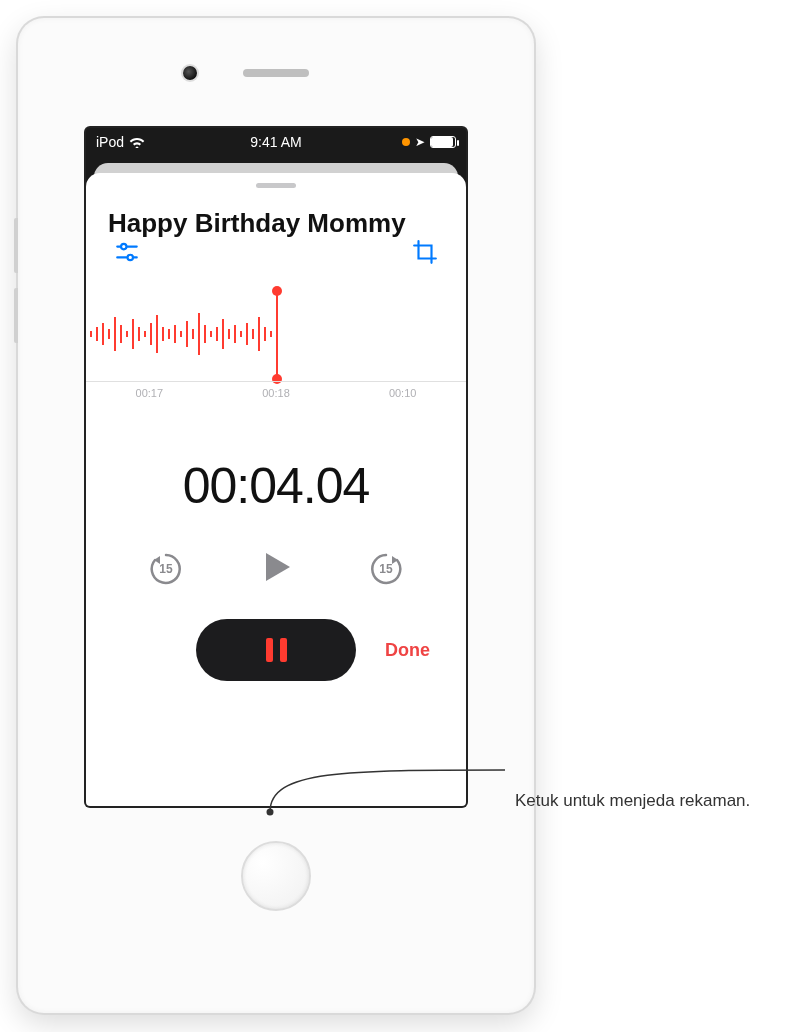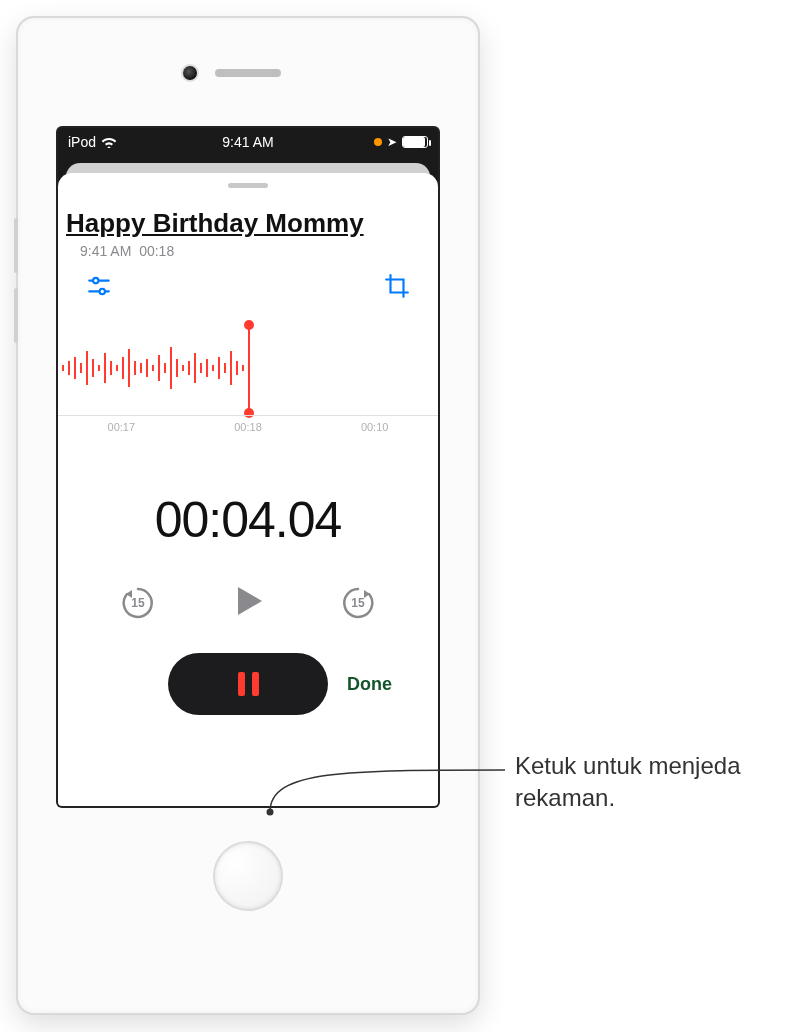--- a/index.html
+++ b/index.html
@@ -8,23 +8,23 @@
     height: 1032px;
     background: #fff;
     font-family: -apple-system, "Helvetica Neue", Arial, sans-serif;
     position: relative;
     overflow: hidden;
   }
   .device {
     position: absolute;
     left: 18px;
     top: 18px;
-    width: 460px;
+    width: 516px;
     height: 995px;
-    border-radius: 16px;
+    border-radius: 26px;
     background: #fbfbfb;
     box-shadow:
       0 0 0 2px #d9d9d9,
       0 10px 30px rgba(0,0,0,0.15),
       inset 0 0 6px rgba(0,0,0,0.05);
     display: flex;
     flex-direction: column;
     align-items: center;
   }
   .side-btn {
@@ -106,22 +106,21 @@
     padding-top: 10px;
   }
   .grabber {
     width: 40px; height:5px; border-radius:3px; background:#c8c8ca;
     margin: 0 auto 20px;
   }
   .title {
     font-size: 26px;
     font-weight: 700;
     color: #111;
-    padding: 0 8px;
-    text-decoration: underline;
+    padding: 0 22px;
   }
   .subtitle {
     font-size: 14px;
     color: #8a8a8e;
     padding: 4px 22px 14px;
   }
   .tool-row {
     display:flex; justify-content:space-between;
     padding: 0 28px 20px;
   }
@@ -188,42 +187,43 @@
     width: 160px; height: 62px;
     border-radius: 31px;
     background:#1c1c1e;
     display:flex; align-items:center; justify-content:center;
     gap: 7px;
   }
   .pause-pill .bar {
     width:7px; height:24px; background:#ff3b30; border-radius:2px;
   }
   .done-label {
-    position:absolute; right: 46px;
+    position:absolute; right: 36px;
     font-size: 18px; font-weight:600;
-    color: #14532d;
+    color: #ef4444;
   }
   .home-btn {
     margin-top: 35px;
     width: 70px; height:70px;
     border-radius:50%;
     border: 2px solid #dcdcdc;
     background: radial-gradient(circle at 30% 30%, #fff, #f0f0f0);
     box-shadow: inset 0 0 4px rgba(0,0,0,0.1);
   }
   .callout-line {
     position:absolute;
     pointer-events:none;
     overflow: visible;
   }
   .callout-text {
     position:absolute;
-    font-size: 24px;
+    font-size: 17px;
     color:#333;
     line-height: 1.35;
+    margin-top: 40px;
   }
 </style>
 </head>
 <body>
 
 <div class="device">
   <div class="side-btn vol-up"></div>
   <div class="side-btn vol-down"></div>
 
   <div class="top-bar">
@@ -249,23 +249,20 @@
           </div>
       </div>
     </div>
 
     <div class="card-bg"></div>
 
     <div class="card">
       <div class="grabber"></div>
 
       <div class="title">Happy Birthday Mommy</div>
-      <div class="subtitle">
-        <span>9:41 AM</span>&nbsp;&nbsp;<span>00:18</span>
-      </div>
 
       <div class="tool-row">
         <span>
           <svg viewBox="0 0 24 24" fill="none" stroke="#007aff" stroke-width="2" stroke-linecap="round">
             <line x1="3" y1="7" x2="21" y2="7"></line>
               <circle cx="9" cy="7" r="2.5" fill="#fff"></circle>
             <line x1="3" y1="17" x2="21" y2="17"></line>
               <circle cx="15" cy="17" r="2.5" fill="#fff"></circle>
           </svg>
         </span>

